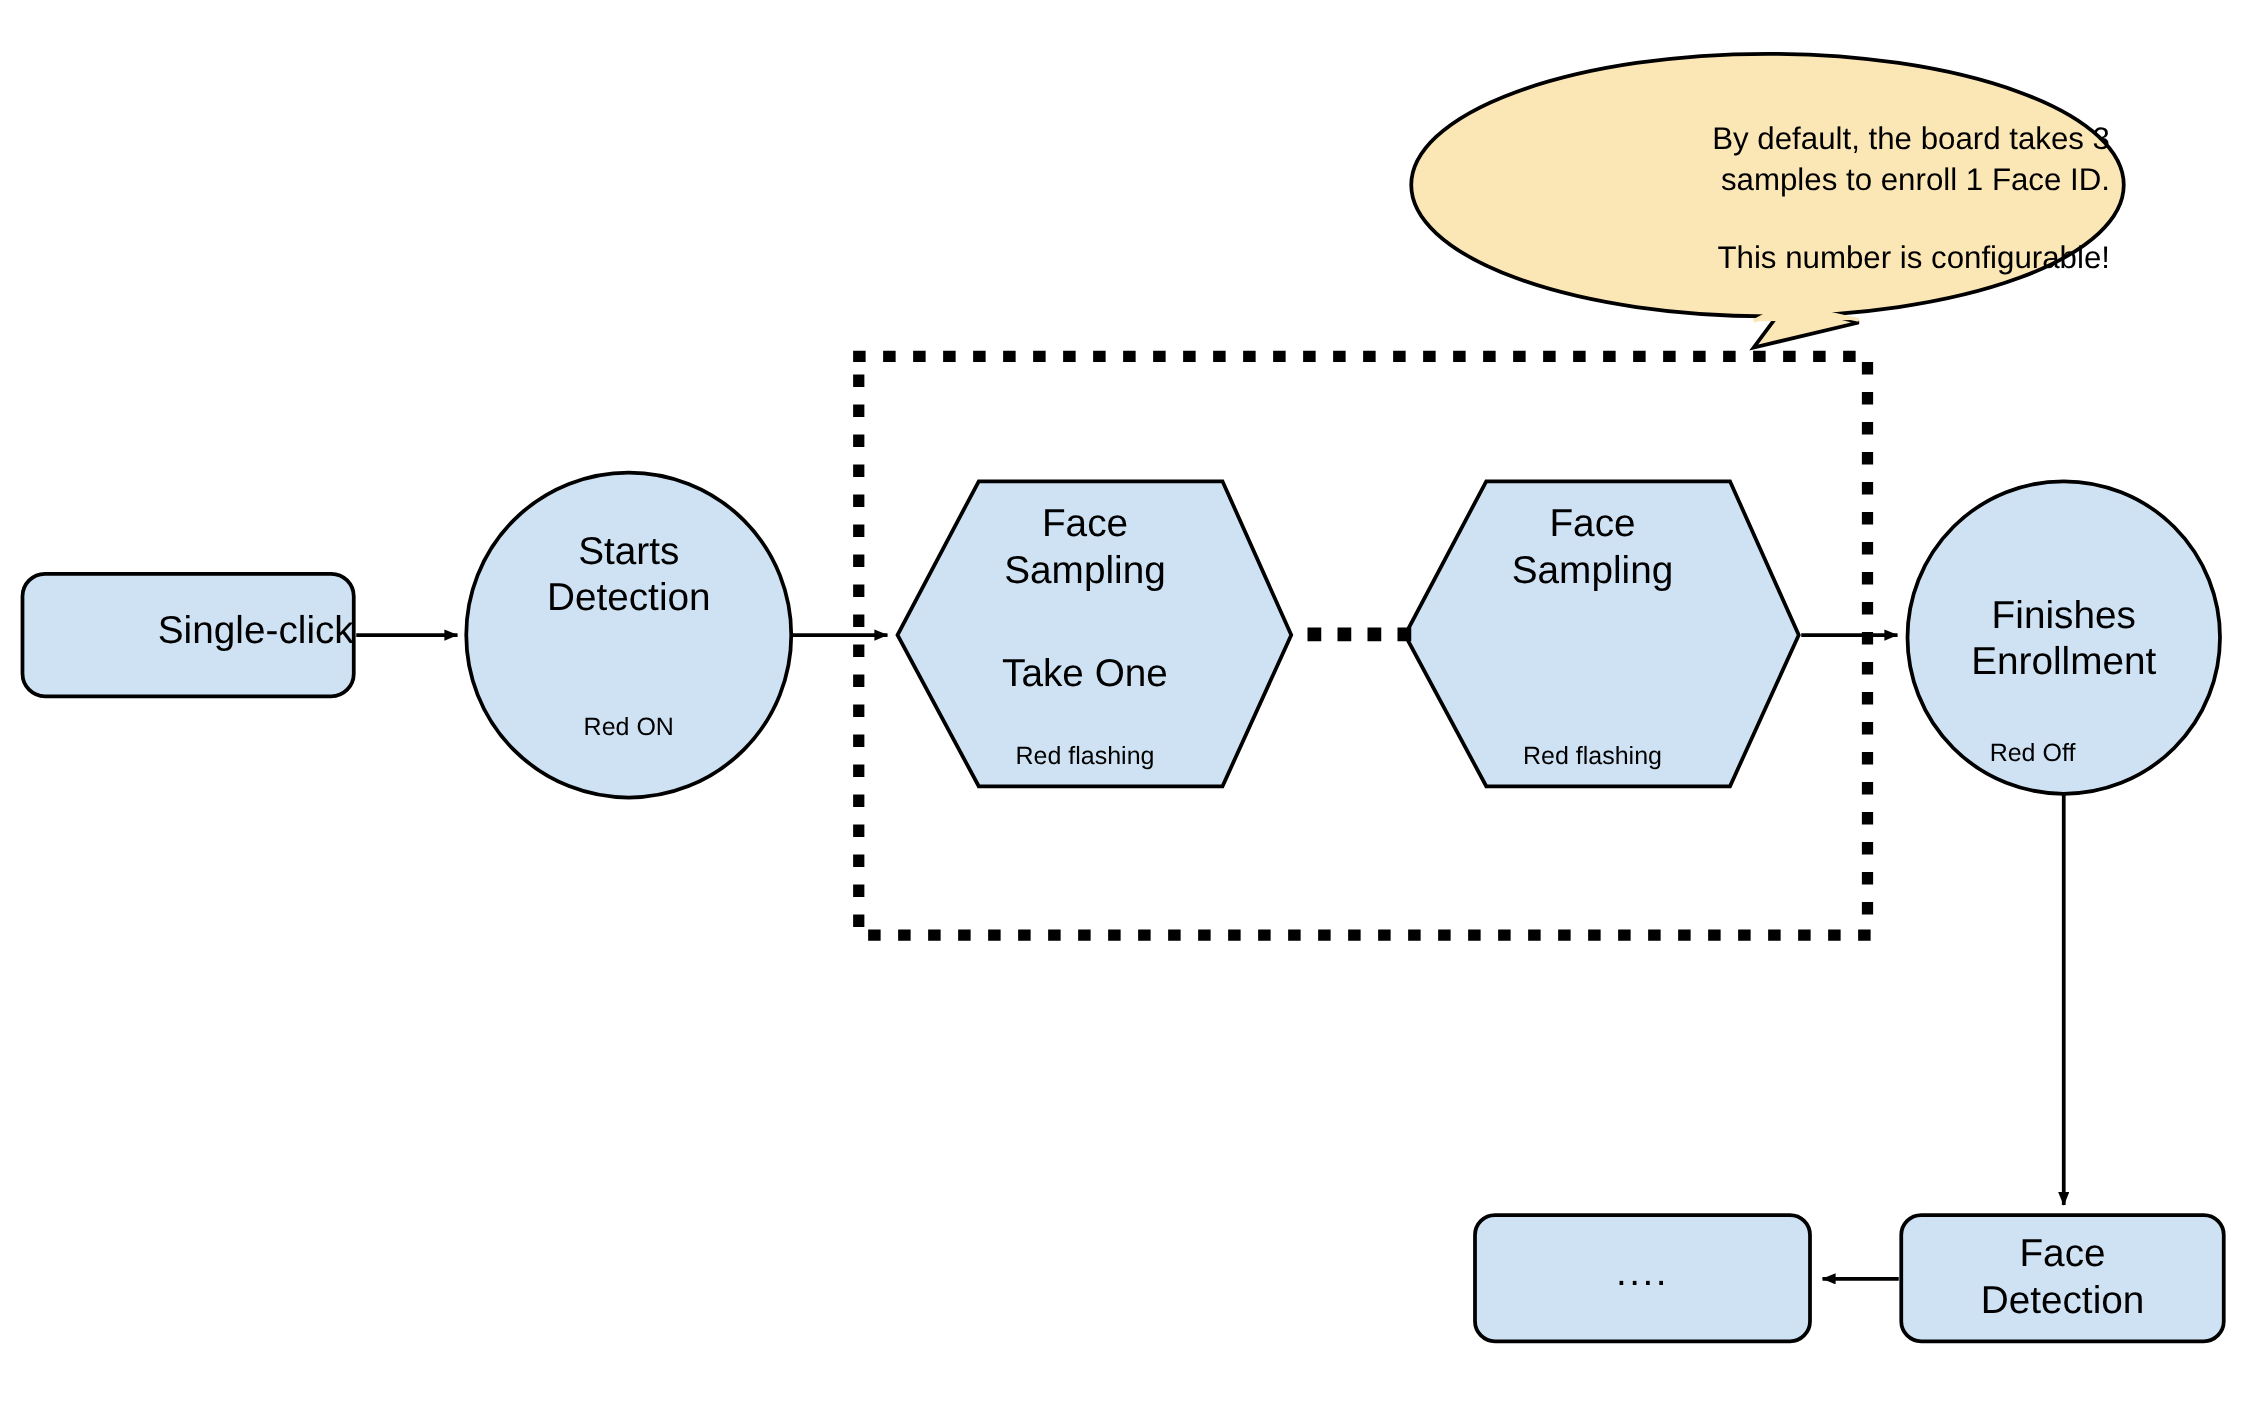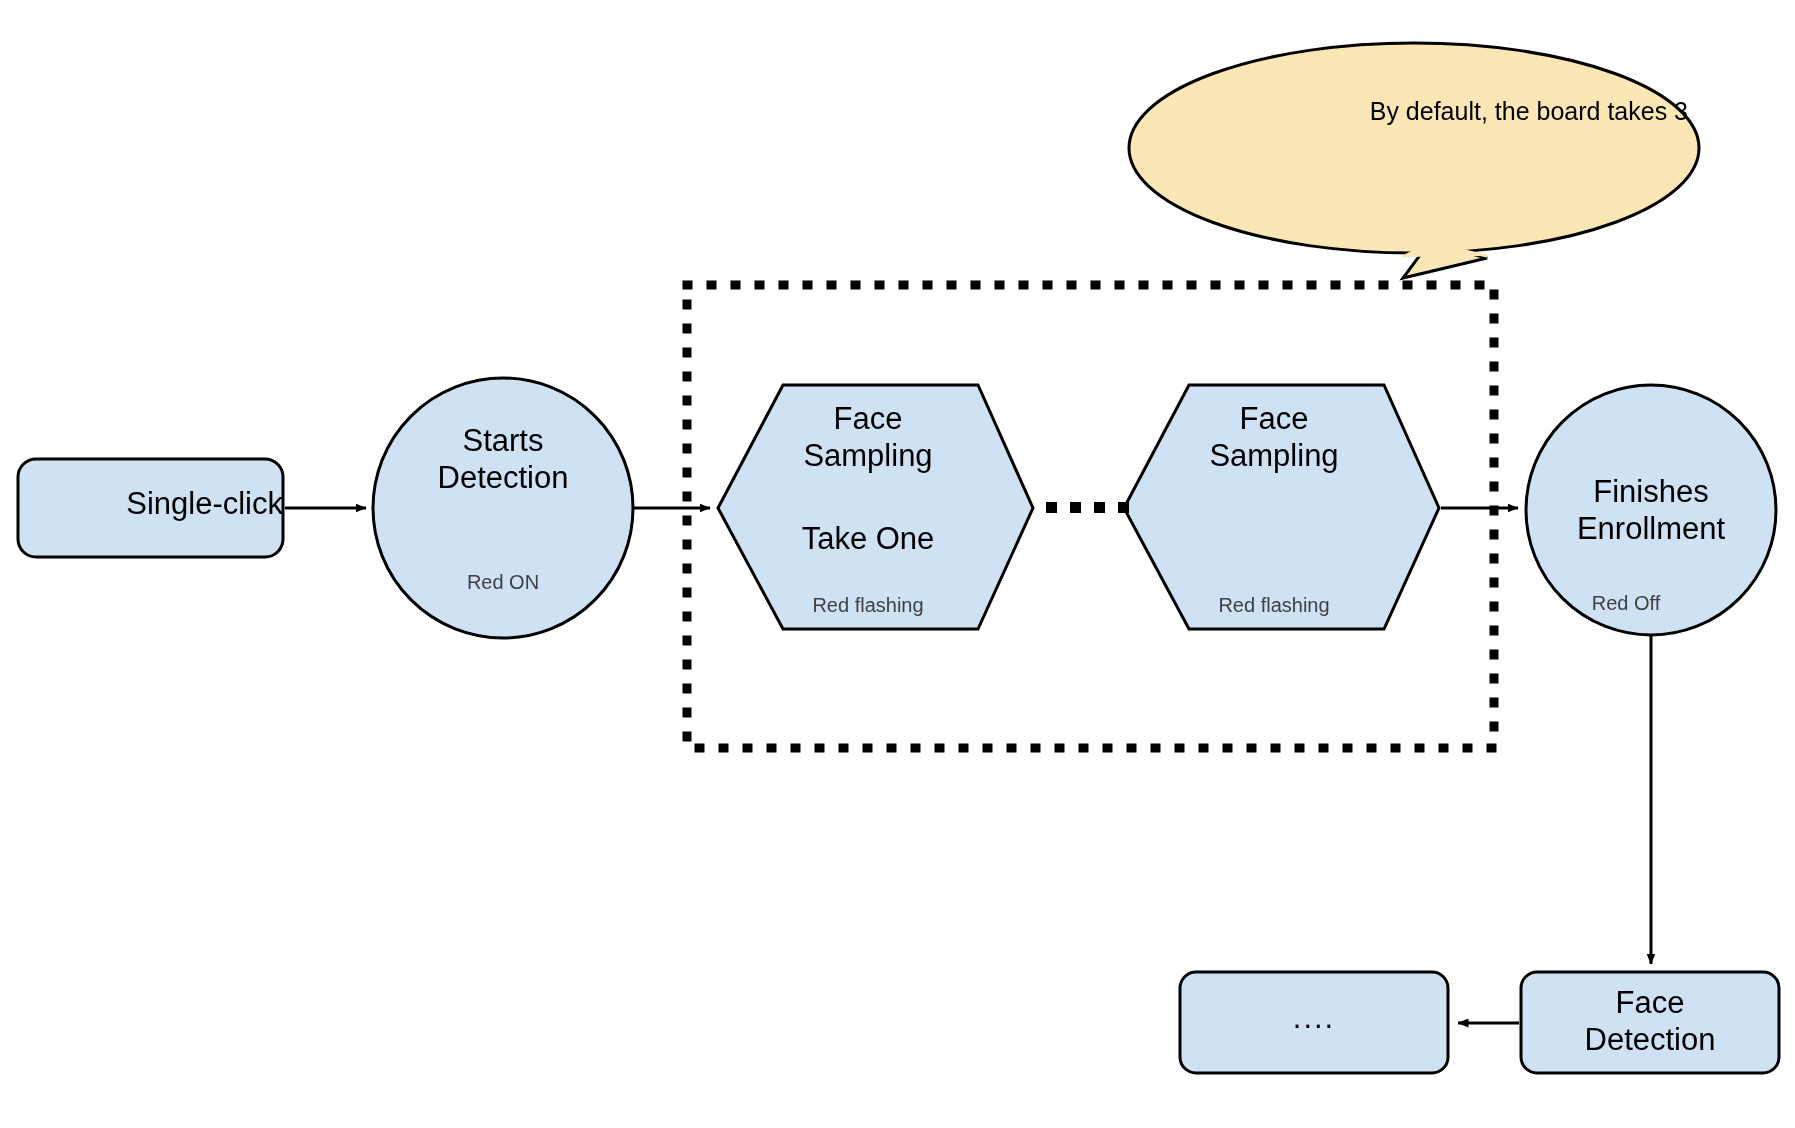--- a/index.html
+++ b/index.html
@@ -31,21 +31,21 @@
     line-height: 1.18;
     white-space: pre-line;
     pointer-events: none;
   }
   .title-text {
     font-size: 31px;
     color: #000000;
   }
   .sub-text {
     font-size: 20px;
-    color: #404040;
+    color: #000000;
   }
   .callout-text {
     position: absolute;
     font-size: 25px;
     line-height: 1.32;
     color: #000000;
     text-align: right;
     white-space: pre-line;
   }
   .dots-label {
@@ -128,14 +128,16 @@
   <div class="node-label title-text" style="left:1521px; top:474px; width:260px;">Finishes
 Enrollment</div>
   <div class="node-label sub-text" style="left:1496px; top:592px; width:260px;">Red Off</div>
 
   <div class="node-label title-text" style="left:1521px; top:985px; width:258px;">Face
 Detection</div>
 
   <div class="dots-label" style="left:1180px; top:1000px; width:268px;">....</div>
 
   <div class="callout-text" style="left:1348px; top:95px; width:340px;">By default, the board takes 3</div>
+  <div class="callout-text" style="left:1348px; top:128px; width:340px;">samples to enroll 1 Face ID.</div>
+  <div class="callout-text" style="left:1348px; top:190px; width:340px;">This number is configurable!</div>
 
 </div>
 
 </body></html>

